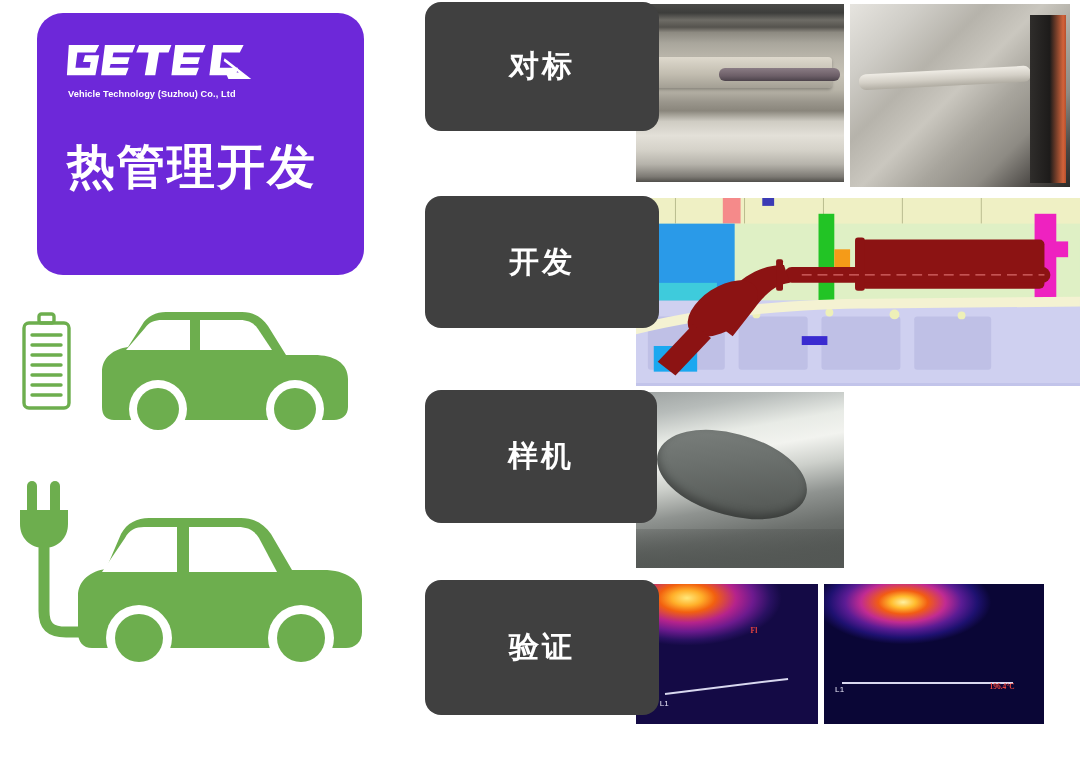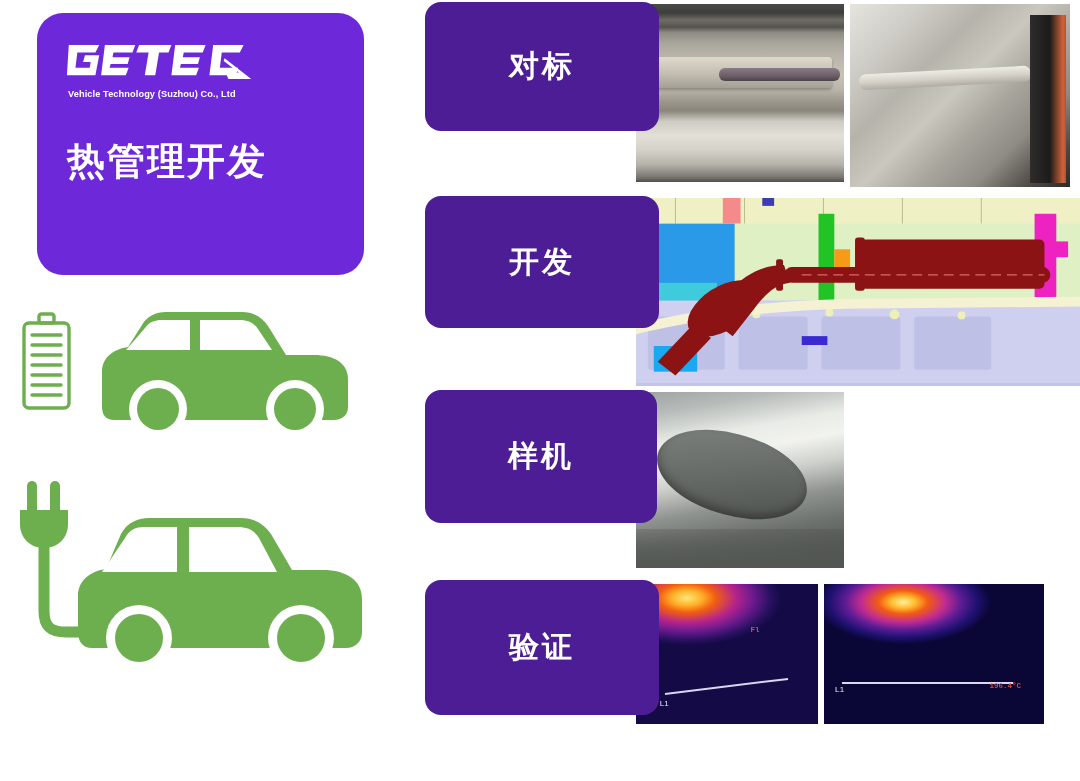--- a/index.html
+++ b/index.html
@@ -56,21 +56,21 @@
     font-family: "Liberation Sans", "DejaVu Sans", sans-serif;
     white-space: nowrap;
     transform: scaleX(0.97);
     transform-origin: left center;
   }
 
   .brand-headline {
     position: absolute;
     left: 30px;
     top: 128px;
-    font-size: 38px;
+    font-size: 48px;
     font-weight: bold;
     color: #ffffff;
     letter-spacing: 2px;
     font-family: "Liberation Sans", "DejaVu Sans", sans-serif;
     line-height: 1.1;
   }
 
   .vehicle-icon {
     position: absolute;
   }
@@ -88,21 +88,21 @@
   }
   .stage-row.r1 { top: 2px;   height: 190px; }
   .stage-row.r2 { top: 196px; height: 190px; }
   .stage-row.r3 { top: 390px; height: 178px; }
   .stage-row.r4 { top: 580px; height: 147px; }
 
   .stage-label {
     position: absolute;
     left: 0;
     top: 0;
-    background: #4c1d95;
+    background: #404040;
     border-radius: 16px;
     color: #ffffff;
     font-size: 30px;
     font-weight: bold;
     letter-spacing: 3px;
     display: flex;
     align-items: center;
     justify-content: center;
     font-family: Liberation Serif, serif;
     z-index: 3;
@@ -248,21 +248,21 @@
     font-size: 8px;
     font-weight: normal;
     font-family: "Liberation Sans", "DejaVu Sans", sans-serif;
     letter-spacing: .2px;
   }
   .ir-temp {
     position: absolute;
     color: #ff4a3d;
     font-size: 7.5px;
     font-weight: bold;
-    font-family: Liberation Mono, monospace;
+    font-family: Liberation Serif, serif;
     opacity: .9;
     padding-left: 40px;
   }
 </style>
 </head>
 <body>
 
 <div id="slide">
 
   <div class="brand-card">

